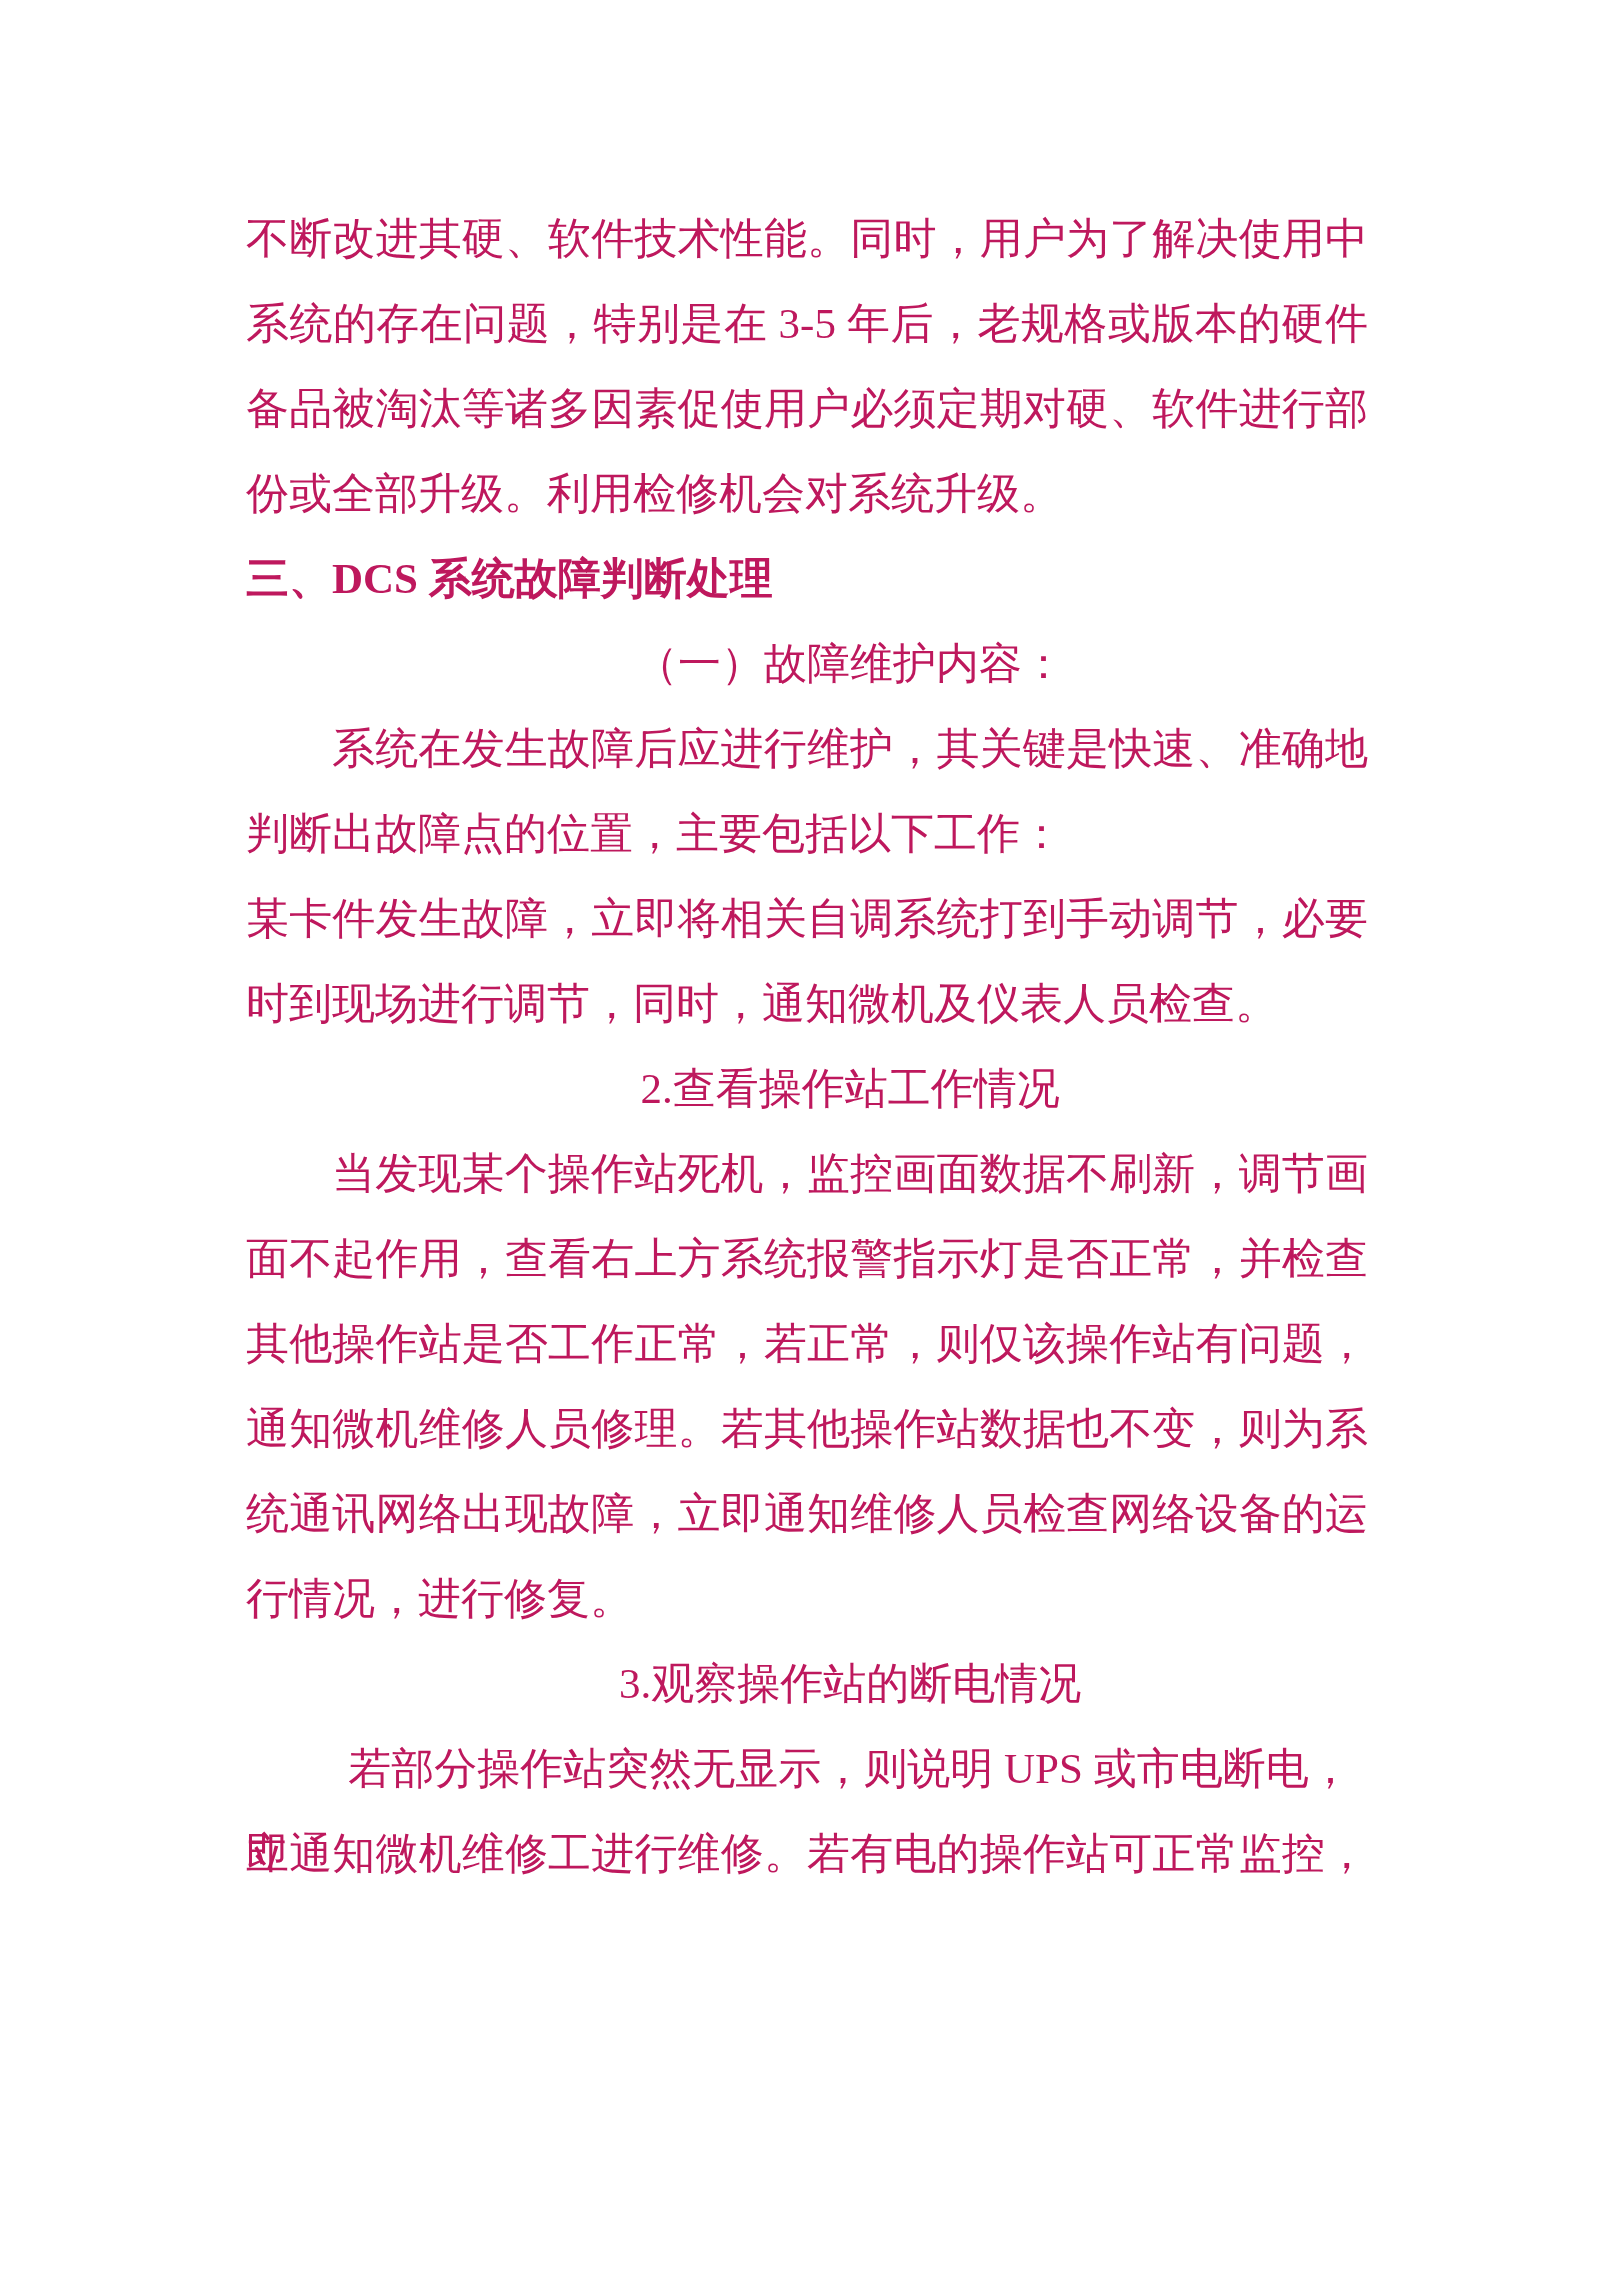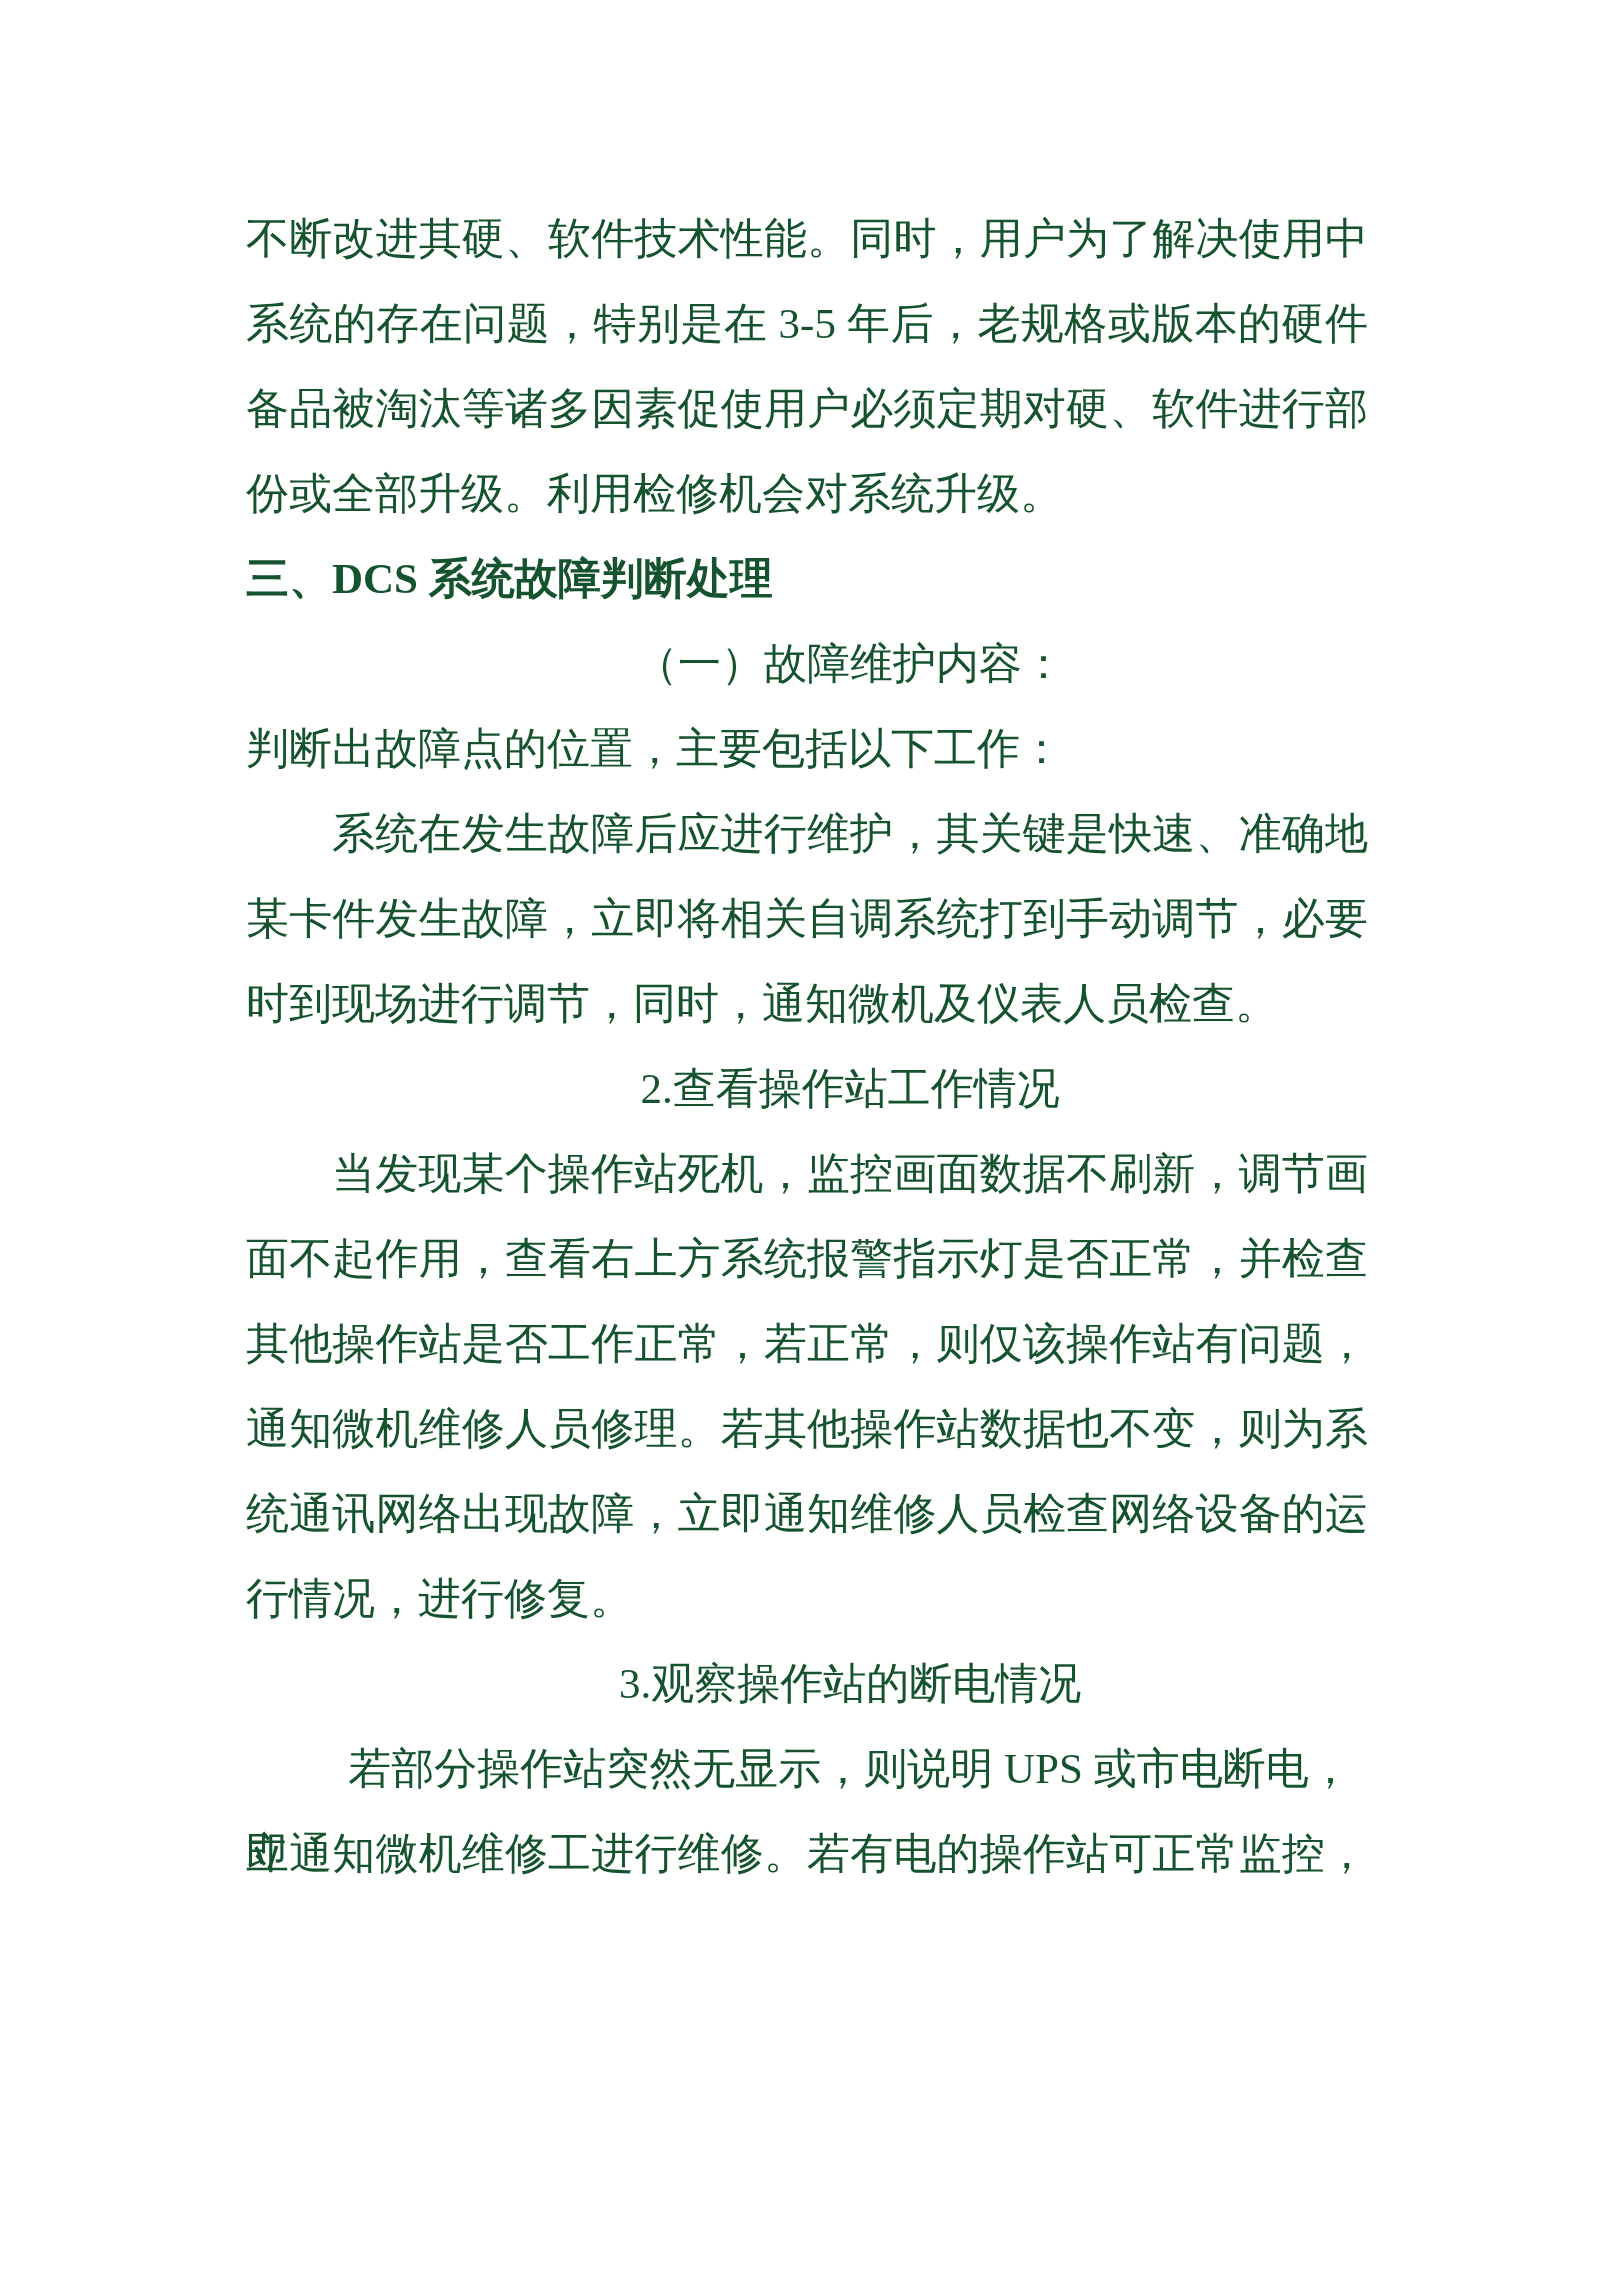--- a/index.html
+++ b/index.html
@@ -5,21 +5,21 @@
   html, body {
     margin: 0;
     padding: 0;
     background: #ffffff;
   }
   .page {
     position: relative;
     width: 1620px;
     height: 2292px;
     background: #ffffff;
-    color: #14532d;
+    color: #be185d;
     font-family: "Liberation Serif", "DejaVu Serif", serif;
     overflow: hidden;
   }
   .text-block {
     position: absolute;
     left: 246px;
     top: 196px;
     width: 1122px;
   }
   .line {
@@ -45,22 +45,22 @@
 <body>
 
 <div class="page">
   <div class="text-block">
       <div class="line justify">不断改进其硬、软件技术性能。同时，用户为了解决使用中</div>
       <div class="line justify">系统的存在问题，特别是在 3-5 年后，老规格或版本的硬件</div>
       <div class="line justify">备品被淘汰等诸多因素促使用户必须定期对硬、软件进行部</div>
       <div class="line">份或全部升级。利用检修机会对系统升级。</div>
       <div class="line bold">三、DCS 系统故障判断处理</div>
       <div class="line indent">（一）故障维护内容：</div>
+      <div class="line justify indent">系统在发生故障后应进行维护，其关键是快速、准确地</div>
       <div class="line">判断出故障点的位置，主要包括以下工作：</div>
-      <div class="line justify indent">系统在发生故障后应进行维护，其关键是快速、准确地</div>
       <div class="line justify">某卡件发生故障，立即将相关自调系统打到手动调节，必要</div>
       <div class="line">时到现场进行调节，同时，通知微机及仪表人员检查。</div>
       <div class="line indent">2.查看操作站工作情况</div>
       <div class="line justify indent">当发现某个操作站死机，监控画面数据不刷新，调节画</div>
       <div class="line justify">面不起作用，查看右上方系统报警指示灯是否正常，并检查</div>
       <div class="line justify">其他操作站是否工作正常，若正常，则仅该操作站有问题，</div>
       <div class="line justify">通知微机维修人员修理。若其他操作站数据也不变，则为系</div>
       <div class="line justify">统通讯网络出现故障，立即通知维修人员检查网络设备的运</div>
       <div class="line">行情况，进行修复。</div>
       <div class="line indent">3.观察操作站的断电情况</div>

